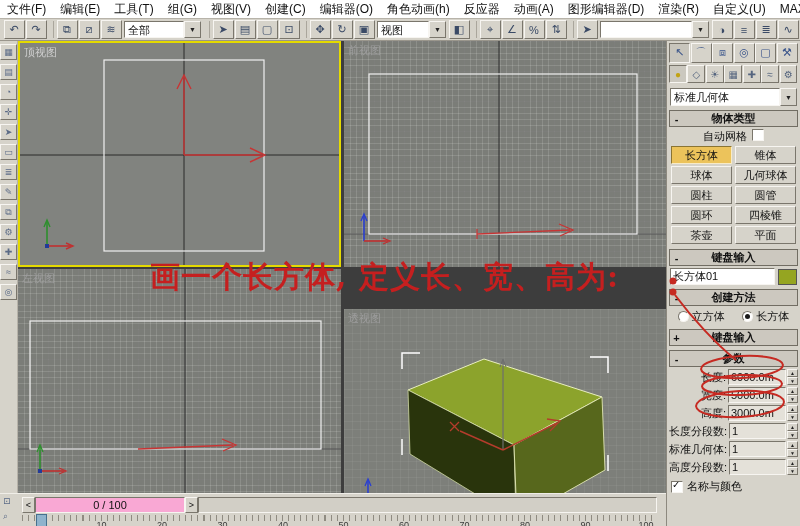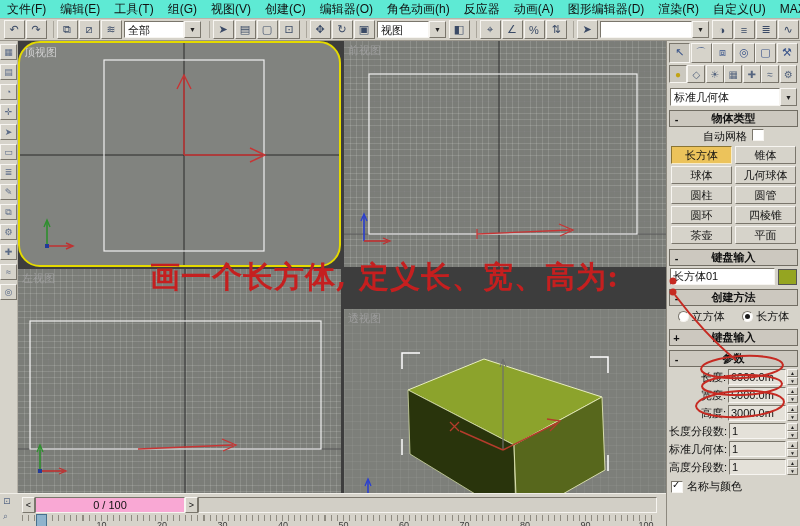--- a/index.html
+++ b/index.html
@@ -1,40 +1,40 @@
 <!DOCTYPE html>
 <html><head>
 <meta charset="utf-8">
 <style>
   html,body{margin:0;padding:0;background:#555;}
   .app{position:relative;width:800px;height:526px;overflow:hidden;background:#d6d3ca;
        font-family:"Liberation Sans","DejaVu Sans",sans-serif;font-size:11px;color:#111;
        -webkit-user-select:none;user-select:none;}
   
-  .menubar{position:absolute;left:0;top:0;width:800px;height:18px;background:#5eead4;
+  .menubar{position:absolute;left:0;top:0;width:800px;height:18px;background:#ffffff;
            border-bottom:1px solid #b7b3a9;display:flex;align-items:center;}
   .mitem{padding:1px 7px;font-size:12px;white-space:nowrap;}
   .toolbar{position:absolute;left:0;top:19px;width:800px;height:22px;background:#d6d3ca;
            border-bottom:1px solid #9a968c;display:flex;align-items:center;padding-left:3px;box-sizing:border-box;}
   .btn3d{border:1px solid;border-color:#f7f5f1 #7a766c #7a766c #f7f5f1;background:#d6d3ca;}
   .tbtn{width:19px;height:17px;margin:0 0.5px;display:flex;align-items:center;justify-content:center;
         font-size:11px;color:#3a4a66;flex:0 0 auto;}
   .tsep{width:5px;height:17px;border-right:1px solid #aaa69c;margin:0 2px 0 1px;flex:0 0 auto;}
   .tdd{height:17px;display:flex;margin:0 2px;flex:0 0 auto;}
   .tddtext{background:#fff;border:1px solid;border-color:#7a766c #f7f5f1 #f7f5f1 #7a766c;
            padding:1px 3px 0 3px;font-size:11px;overflow:hidden;white-space:nowrap;}
   .tddbtn{width:15px;display:flex;align-items:center;justify-content:center;font-size:7px;color:#222;}
   .lefttb{position:absolute;left:0;top:41px;width:18px;height:485px;background:#d6d3ca;
           border-right:1px solid #b7b3a9;display:flex;flex-direction:column;align-items:center;padding-top:3px;box-sizing:border-box;}
   .ltbtn{width:15px;height:14px;margin-bottom:4px;display:flex;align-items:center;justify-content:center;
          font-size:9px;color:#5a6a86;flex:0 0 auto;}
   
   .vports{position:absolute;left:18px;top:41px;width:648px;height:452px;background:#3d3d3d;}
   .vp{position:absolute;overflow:hidden;}
-  .vp-flat{background:#81837f;border-radius:22px;}
+  .vp-flat{background:#81837f;}
   .vp-grid{background-color:#7b7d78;
     background-image:
       linear-gradient(to right,rgba(255,255,255,.13) 1px,transparent 1px),
       linear-gradient(to bottom,rgba(255,255,255,.13) 1px,transparent 1px),
       linear-gradient(to right,rgba(0,0,0,.14) 1px,transparent 1px),
       linear-gradient(to bottom,rgba(0,0,0,.14) 1px,transparent 1px);
     background-size:6px 6px,6px 6px,30px 30px,30px 30px;}
   .vp-persp{background-color:#7d7f7a;
     background-image:
       linear-gradient(to right,rgba(255,255,255,.05) 1px,transparent 1px),

